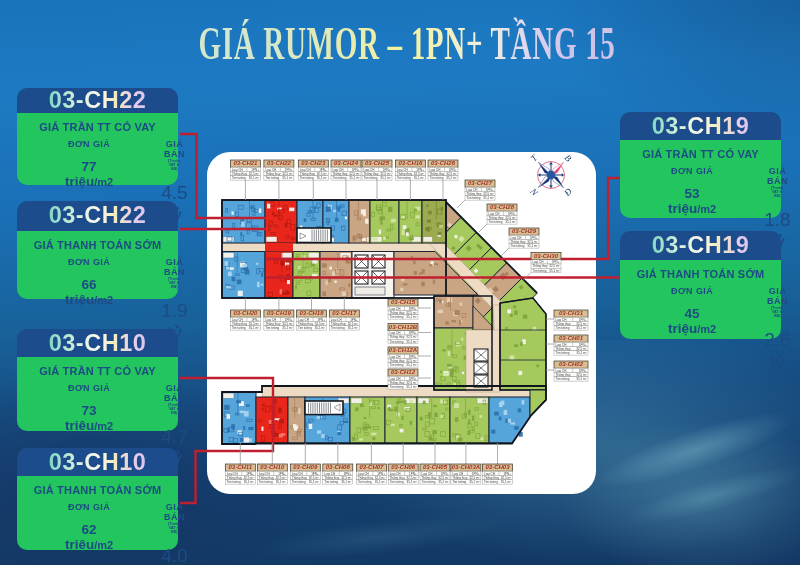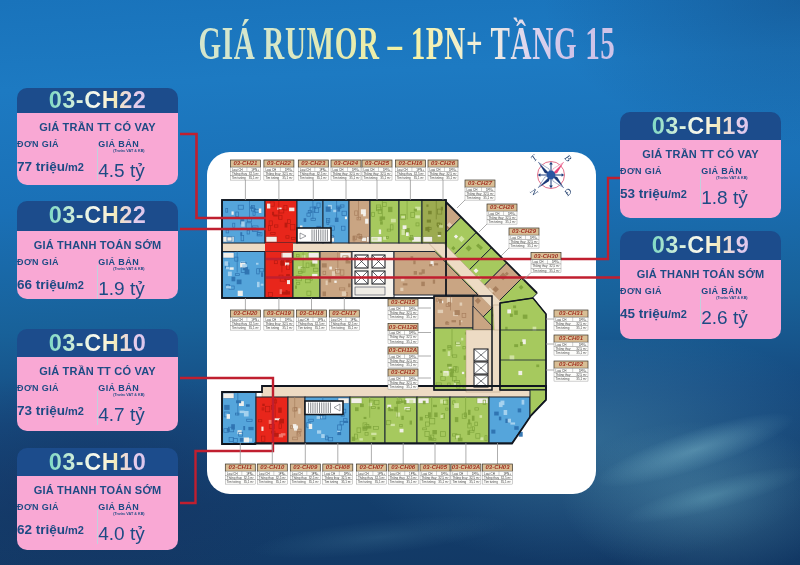--- a/index.html
+++ b/index.html
@@ -22,24 +22,24 @@
 .title { position:absolute; left:7px; top:16px; width:800px; text-align:center; white-space:nowrap;
   font-family:"Liberation Serif", serif; font-weight:bold; font-size:47px; letter-spacing:1px;
   transform:scaleX(0.62);
   background:linear-gradient(90deg,#d4e6cc 20%,#e4eab2 36%,#f5f2a0 50%,#f3f0c0 58%,#f0efe0 66%,#ddd4ee 75%,#cfc3e8 83%);
   -webkit-background-clip:text; background-clip:text; color:transparent; }
 .card { position:absolute; }
 .chead { background:#1c4c8c; border-radius:10px 10px 0 0; display:flex; align-items:center; justify-content:center; }
 .gradtxt { font-weight:bold; font-size:23.5px; letter-spacing:0.5px;
   background:linear-gradient(90deg,#7ed9c4 0%,#d6efda 28%,#fbf9ee 50%,#f2eabc 68%,#e6cdea 88%,#d9c4ec 100%);
   -webkit-background-clip:text; background-clip:text; color:transparent; }
-.cbody { background:#f9a8d4; border-radius:0 0 10px 10px; padding-top:8px; }
+.cbody { background:#22c55e; border-radius:0 0 10px 10px; padding-top:8px; }
 .ctitle { text-align:center; font-weight:bold; font-size:11px; color:#1d4b84; letter-spacing:0.2px; }
 .crow { display:flex; margin-top:6px; align-items:stretch; }
-.ccol { flex:1; text-align:left; }
+.ccol { flex:1; text-align:center;margin-left:48px; }
 .cdiv { width:1.5px; background:#c3cfdd; margin-top:8px; height:34px; }
 .clab { font-weight:bold; font-size:9px; color:#1d4b84; letter-spacing:0.4px; }
 .cvat { font-weight:bold; font-size:6px; color:#1d4b84; transform:scale(0.62); transform-origin:center top; letter-spacing:0; }
 .cval1 { font-weight:bold; font-size:13.5px; color:#1d4b84; margin-top:10px; }
 .cm2 { font-size:11px; }
 .cval2 { font-weight:normal; font-size:19px; color:#1d4b84; margin-top:5px; }
 </style></head>
 <body>
 
 <div class="wash1"></div>

